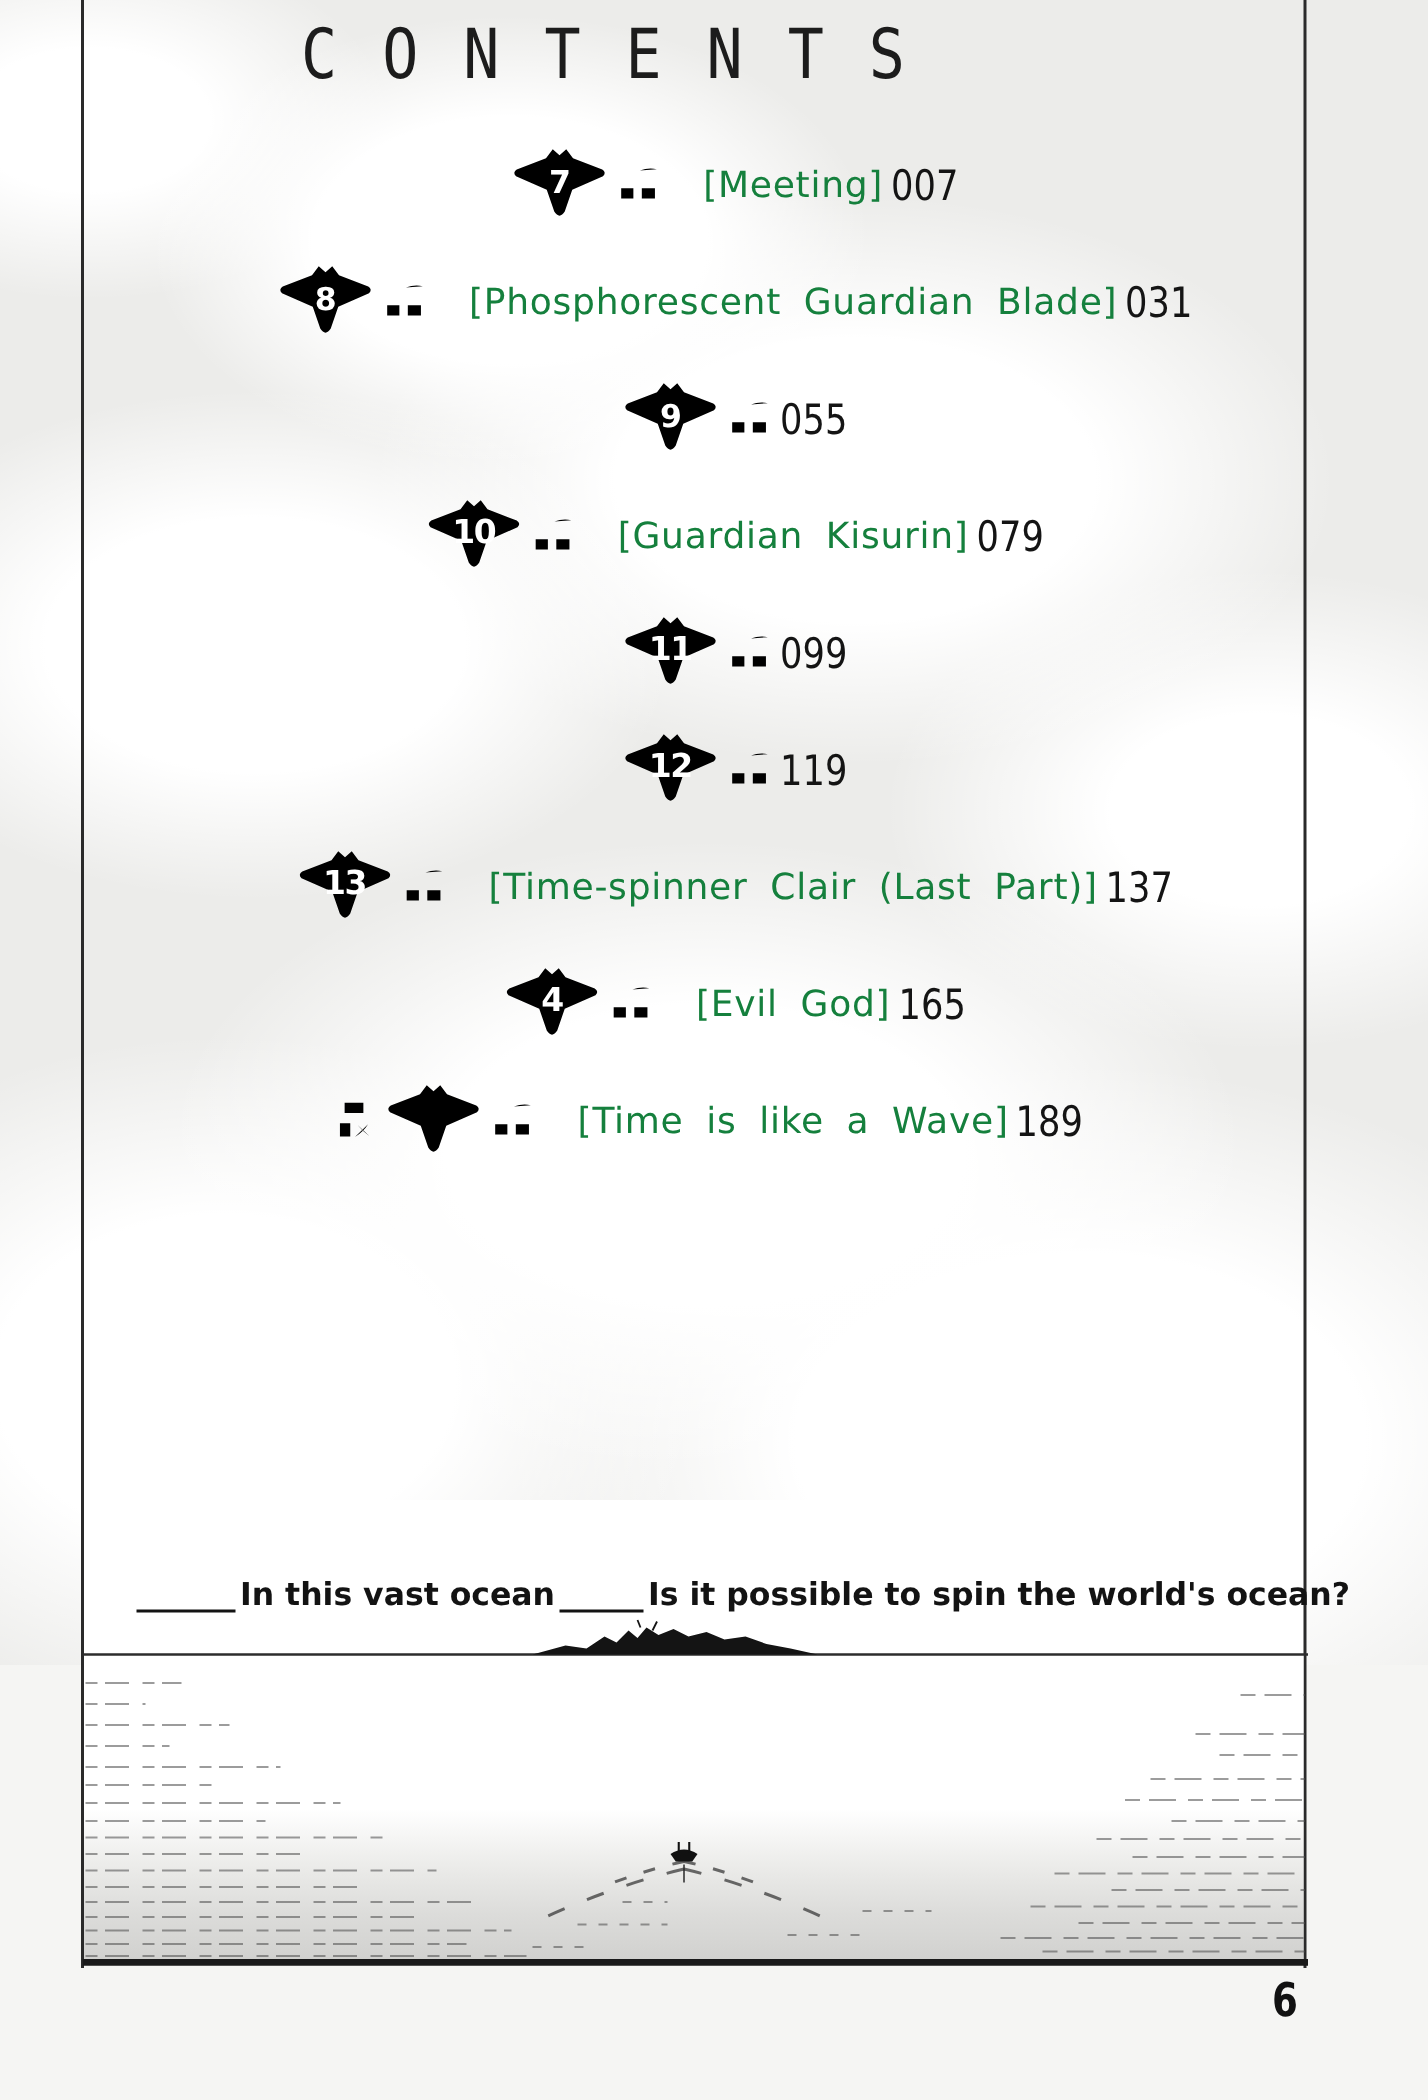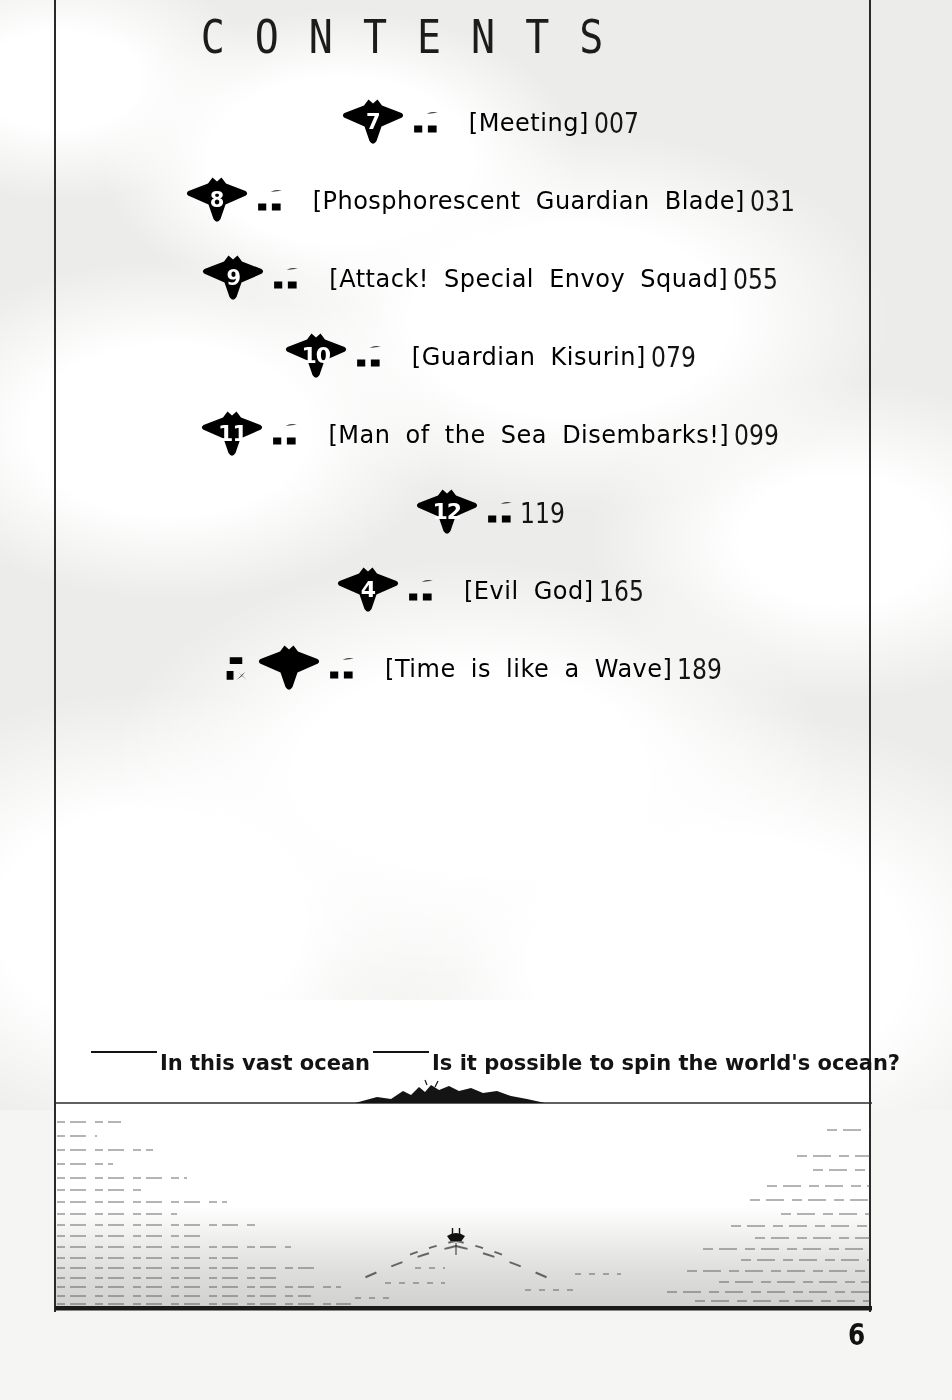--- a/index.html
+++ b/index.html
@@ -42,25 +42,25 @@
   .chapter-row{display:inline-flex;align-items:center;height:50px;}
   .kanji{width:30px;height:30px;color:#1d1d1d;flex:none;}
   .marker{position:relative;width:64px;height:48px;margin:0 6px;flex:none;}
   .creature{position:absolute;left:0;top:0;width:64px;height:48px;color:#151515;}
   .marker-num{
     position:absolute;left:50%;top:50%;transform:translate(-50%,-56%);
     color:#fff;font-size:21px;font-weight:bold;letter-spacing:-1px;
   }
   .marker-num.two-digit{font-size:22px;}
   .marker-kanji{position:absolute;left:50%;top:50%;transform:translate(-50%,-58%);width:19px;height:19px;color:#fff;}
-  .chap-title{margin-left:28px;font-size:24px;letter-spacing:.5px;word-spacing:7px;color:#000000;white-space:nowrap;}
+  .chap-title{margin-left:28px;font-size:24px;letter-spacing:.5px;word-spacing:7px;color:#15803d;white-space:nowrap;}
   .chap-page{margin-left:5px;font-size:28px;font-weight:500;letter-spacing:0;display:inline-block;transform:scaleX(.84);transform-origin:left center;color:#141414;}
 
   
-  .tagline{position:absolute;left:88px;top:1051px;font-size:21px;font-weight:600;color:#131313;white-space:nowrap;display:flex;align-items:flex-start;}
+  .tagline{position:absolute;left:88px;top:1051px;font-size:21px;font-weight:600;color:#131313;white-space:nowrap;display:flex;align-items:flex-end;}
   .dash{display:inline-block;height:0;border-top:2px solid #131313;margin:0 3px;}
   .dash-a{width:66px;}
   .dash-b{width:56px;}
 
   
   .sea-shade{
     position:absolute;left:56px;top:1103px;width:813px;height:206px;
     background:linear-gradient(to bottom,#ffffff 0%,#ffffff 50%,#ececea 68%,#dcdcda 84%,#d0d0ce 100%);
   }
   .sea-art{position:absolute;left:55px;top:1078px;width:817px;height:234px;}
@@ -145,21 +145,20 @@
       </svg>
     <span class="marker">
       <svg class="creature">
           <use href="#creature"></use>
         </svg>
       <span class="marker-num">9</span>
     </span>
     <svg class="kanji" aria-label="話">
         <use href="#k-wa"></use>
       </svg>
-    <span class="chap-title">[Attack! Special Envoy Squad]</span>
     <span class="chap-page">055</span>
   </div>
 
   <div class="chapter-row">
     <svg class="kanji" aria-label="第">
         <use href="#k-dai"></use>
       </svg>
     <span class="marker">
       <svg class="creature">
           <use href="#creature"></use>
@@ -179,40 +178,55 @@
       </svg>
     <span class="marker">
       <svg class="creature">
           <use href="#creature"></use>
         </svg>
       <span class="marker-num two-digit">11</span>
     </span>
     <svg class="kanji" aria-label="話">
         <use href="#k-wa"></use>
       </svg>
-    <span class="chap-title">[Man of the Sea Disembarks!]</span>
     <span class="chap-page">099</span>
   </div>
 
   <div class="chapter-row">
     <svg class="kanji" aria-label="第">
         <use href="#k-dai"></use>
       </svg>
     <span class="marker">
       <svg class="creature">
           <use href="#creature"></use>
         </svg>
       <span class="marker-num two-digit">12</span>
     </span>
     <svg class="kanji" aria-label="話">
         <use href="#k-wa"></use>
       </svg>
     <span class="chap-page">119</span>
   </div>
 
+  <div class="chapter-row">
+    <svg class="kanji" aria-label="第">
+        <use href="#k-dai"></use>
+      </svg>
+    <span class="marker">
+      <svg class="creature">
+          <use href="#creature"></use>
+        </svg>
+      <span class="marker-num two-digit">13</span>
+    </span>
+    <svg class="kanji" aria-label="話">
+        <use href="#k-wa"></use>
+      </svg>
+    <span class="chap-title">[Time-spinner Clair (Last Part)]</span>
+    <span class="chap-page">137</span>
+  </div>
 
   <div class="chapter-row">
     <svg class="kanji" aria-label="第">
         <use href="#k-dai"></use>
       </svg>
     <span class="marker">
       <svg class="creature">
           <use href="#creature"></use>
         </svg>
       <span class="marker-num two-digit">4</span>

